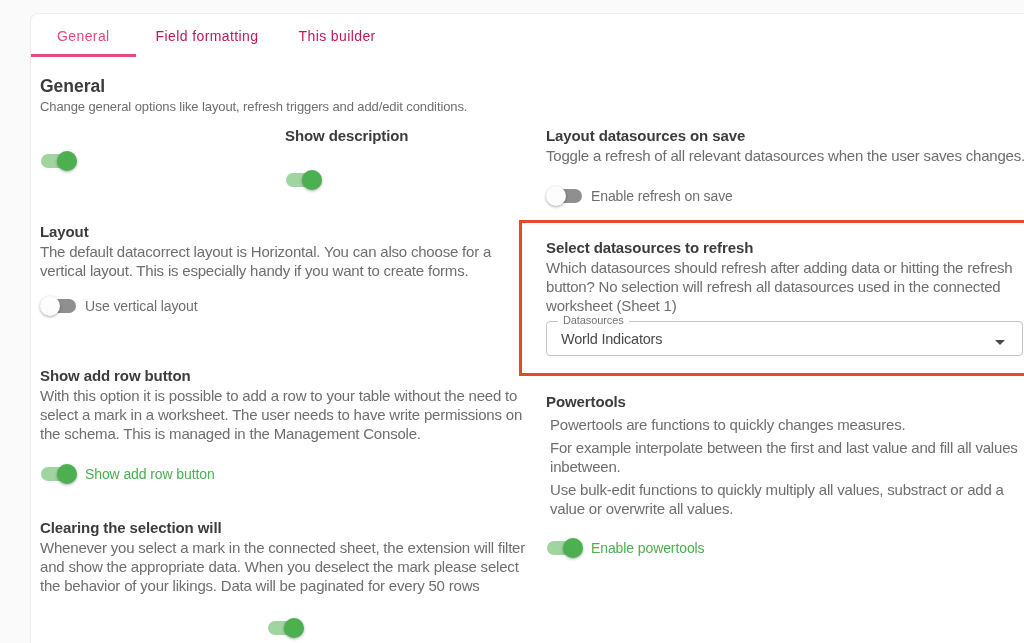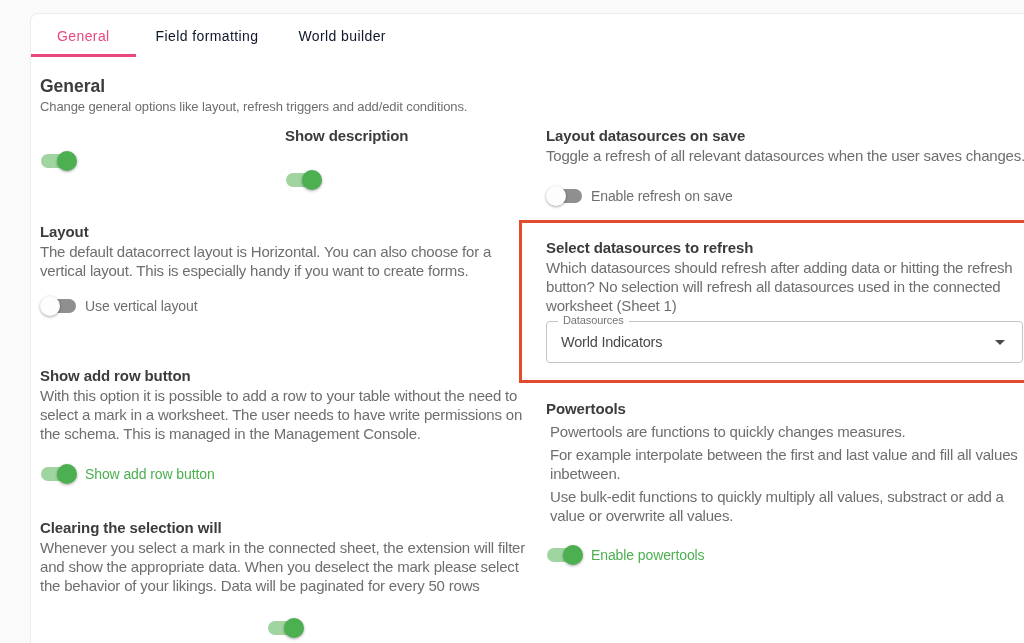--- a/index.html
+++ b/index.html
@@ -5,21 +5,21 @@
   * { margin:0; padding:0; box-sizing:border-box; }
   html,body { width:1024px; height:643px; overflow:hidden;
     font-family:"Liberation Sans", sans-serif;
     background:var(--page-bg,#fafafa); }
   .card { position:absolute; left:30px; top:13px; width:1011px; height:630px;
     background:#fff; border:1px solid #ececec; border-right:none; border-bottom:none;
     border-radius:8px 0 0 0; }
   
   .tabs { display:flex; height:43px; align-items:stretch; }
   .tab { display:flex; align-items:center; padding:0 20px; font-size:14px;
-    letter-spacing:.4px; color:#0f172a; position:relative; cursor:pointer; }
+    letter-spacing:.4px; color:#be185d; position:relative; cursor:pointer; }
   .tab.first { padding:0 26px; }
   .tab.active { color:var(--accent-pink,#e8487f); }
   .tab.active::after { content:""; position:absolute; left:0; right:0; bottom:0;
     height:3px; background:var(--accent-pink,#e8487f); }
   
   .content { padding-left:9px; }
   .page-title { margin-top:19px; font-size:17.5px; font-weight:bold; color:#3c3c3c; line-height:21px; }
   .page-subtitle { font-size:13px; color:#6e6e6e; line-height:19px; letter-spacing:-.1px; }
   
   .cols { display:flex; }
@@ -53,39 +53,39 @@
   .sec-clearing { margin-top:34px; }
   .sec-clearing .toggle-row { margin-top:23px;flex-direction:column; }
   
   .col.right .sec-refresh { margin-top:10px; }
   .sec-refresh .toggle-row { margin-top:21px; }
   .highlight-box { margin:14px 3px 0 -27px; border:3px solid var(--highlight-red,#e14b2e);
     border-radius:0; padding:15px 7px 17px 24px; }
   .sec-powertools { margin-top:16px; }
   .sec-powertools .toggle-row { margin-top:20px; }
   
-  .select-field { position:relative; margin-top:6px; height:42px;
+  .select-field { position:relative; margin-top:6px; height:35px;
     border:1px solid #c4c4c4; border-radius:4px; display:flex; align-items:center;
     padding:0 14px; cursor:pointer; background:#fff; }
   .select-label { position:absolute; top:-8px; left:11px; background:#fff; padding:0 5px;
     font-size:11px; color:#757575; letter-spacing:-.1px; }
   .select-value { font-size:14.5px; color:#4a4a4a; letter-spacing:-.2px; }
   .caret { position:absolute; right:17px; top:18px; width:0; height:0;
     border-left:5px solid transparent; border-right:5px solid transparent;
     border-top:5px solid #4a4a4a; }
 </style>
 </head>
 <body>
 
 <div class="card">
 
   <div class="tabs">
     <div class="tab first active">General</div>
     <div class="tab">Field formatting</div>
-    <div class="tab">World builder</div>
+    <div class="tab">This builder</div>
   </div>
 
   <div class="content">
     <div class="page-title">General</div>
     <div class="page-subtitle">Change general options like layout, refresh triggers and add/edit conditions.</div>
 
     <div class="cols">
 
       <div class="col left">
 

